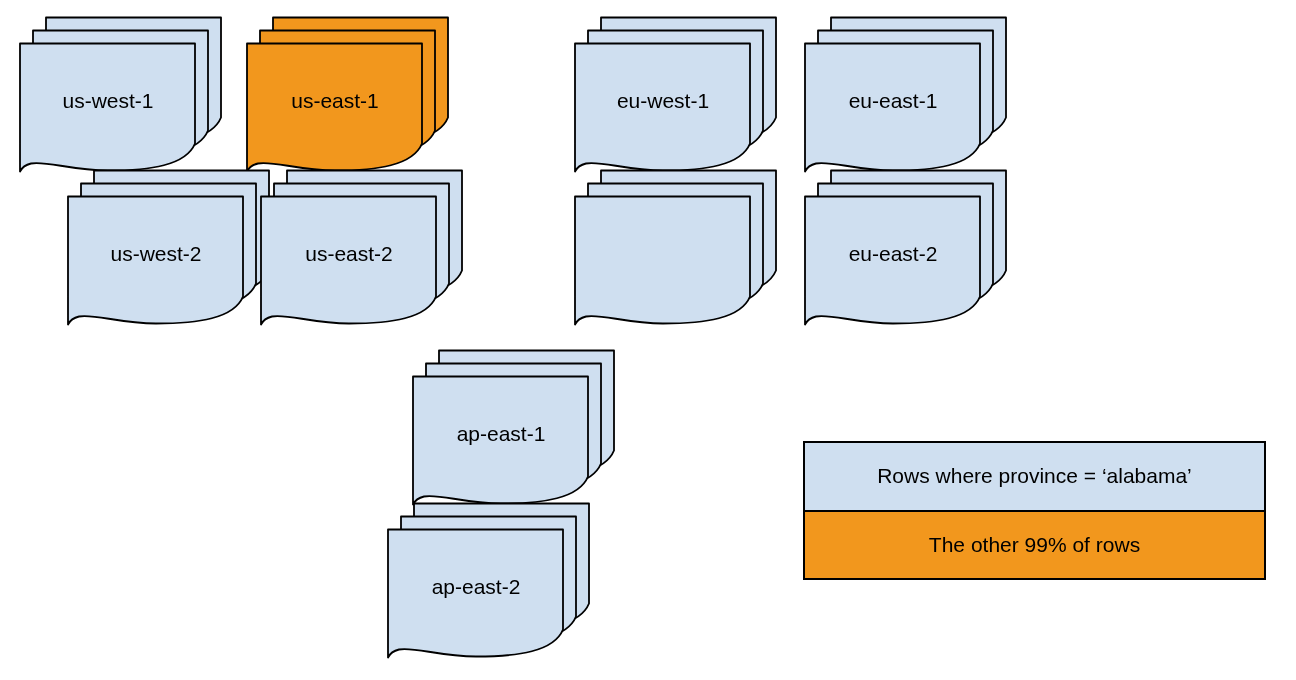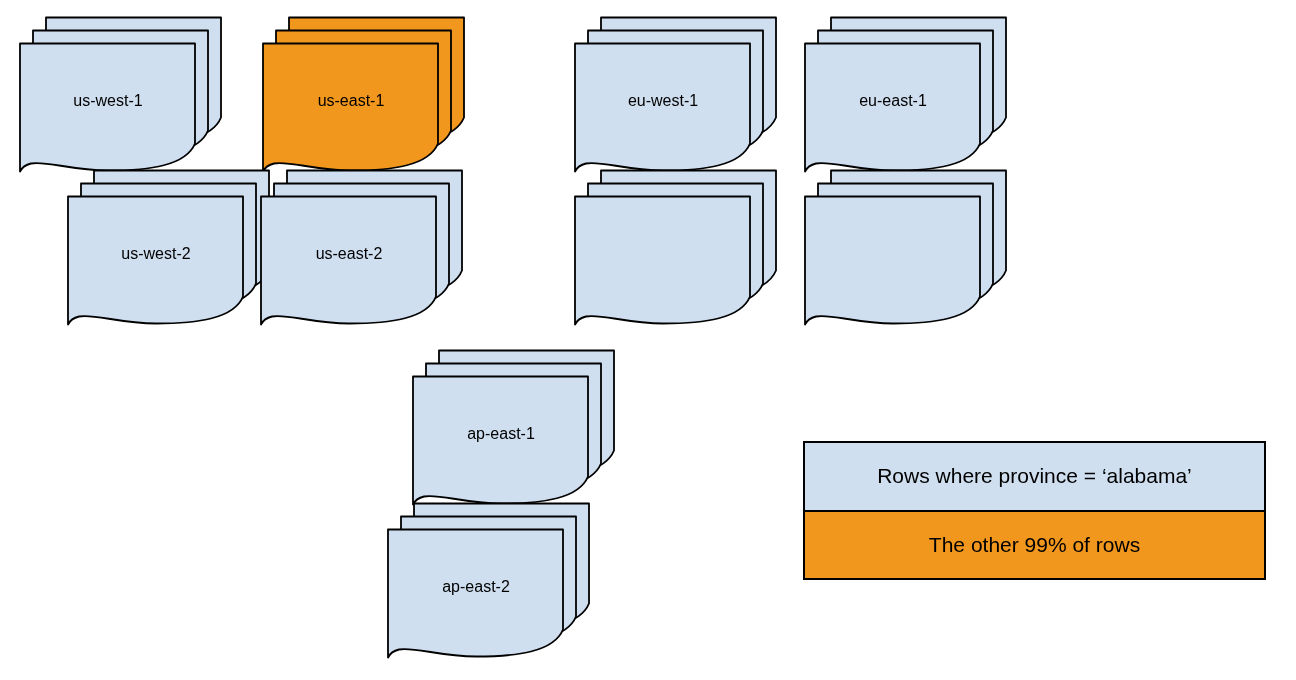--- a/index.html
+++ b/index.html
@@ -18,21 +18,21 @@
   .stack path.doc{
     fill:var(--fill,#CFDFF0);
     stroke:#000000;
     stroke-width:1.8;
     stroke-linejoin:round;
   }
   .stack-label{
     position:absolute;
     left:1px;top:72px;width:176px;height:26px;
     display:flex;align-items:center;justify-content:center;
-    font-size:16px;color:#000;
+    font-size:21px;color:#000;
     white-space:nowrap;
   }
 
   
   .legend{
     position:absolute;
     left:803px;top:441px;width:463px;height:139px;
     border:2px solid #000;
     box-sizing:border-box;
     display:flex;flex-direction:column;
@@ -52,21 +52,21 @@
 
   <div class="stack" style="left: 19px; top: 16px; --fill: #CFDFF0;">
     <svg width="204" height="160">
       <path class="doc" transform="translate(27,1.5)" d="M0,0 H175 V100 C166,122 130,127 88,127 C52,127 26,117 11,120 C5.5,121.3 2,124 0,128 Z"></path>
       <path class="doc" transform="translate(14,14.5)" d="M0,0 H175 V100 C166,122 130,127 88,127 C52,127 26,117 11,120 C5.5,121.3 2,124 0,128 Z"></path>
       <path class="doc" transform="translate(1,27.5)" d="M0,0 H175 V100 C166,122 130,127 88,127 C52,127 26,117 11,120 C5.5,121.3 2,124 0,128 Z"></path>
     </svg>
     <span class="stack-label">us-west-1</span>
   </div>
 
-  <div class="stack" style="left: 246px; top: 16px; margin-left: 16px; --fill: #F2971D;">
+  <div class="stack" style="left: 246px; top: 16px; --fill: #F2971D;">
     <svg width="204" height="160">
       <path class="doc" transform="translate(27,1.5)" d="M0,0 H175 V100 C166,122 130,127 88,127 C52,127 26,117 11,120 C5.5,121.3 2,124 0,128 Z"></path>
       <path class="doc" transform="translate(14,14.5)" d="M0,0 H175 V100 C166,122 130,127 88,127 C52,127 26,117 11,120 C5.5,121.3 2,124 0,128 Z"></path>
       <path class="doc" transform="translate(1,27.5)" d="M0,0 H175 V100 C166,122 130,127 88,127 C52,127 26,117 11,120 C5.5,121.3 2,124 0,128 Z"></path>
     </svg>
     <span class="stack-label">us-east-1</span>
   </div>
 
   <div class="stack" style="left: 574px; top: 16px; --fill: #CFDFF0;">
     <svg width="204" height="160">
@@ -111,20 +111,21 @@
       <path class="doc" transform="translate(1,27.5)" d="M0,0 H175 V100 C166,122 130,127 88,127 C52,127 26,117 11,120 C5.5,121.3 2,124 0,128 Z"></path>
     </svg>
   </div>
 
   <div class="stack" style="left: 804px; top: 169px; --fill: #CFDFF0;">
     <svg width="204" height="160">
       <path class="doc" transform="translate(27,1.5)" d="M0,0 H175 V100 C166,122 130,127 88,127 C52,127 26,117 11,120 C5.5,121.3 2,124 0,128 Z"></path>
       <path class="doc" transform="translate(14,14.5)" d="M0,0 H175 V100 C166,122 130,127 88,127 C52,127 26,117 11,120 C5.5,121.3 2,124 0,128 Z"></path>
       <path class="doc" transform="translate(1,27.5)" d="M0,0 H175 V100 C166,122 130,127 88,127 C52,127 26,117 11,120 C5.5,121.3 2,124 0,128 Z"></path>
     </svg>
+    <span class="stack-label">eu-east-2</span>
   </div>
 
   <div class="stack" style="left: 412px; top: 349px; --fill: #CFDFF0;">
     <svg width="204" height="160">
       <path class="doc" transform="translate(27,1.5)" d="M0,0 H175 V100 C166,122 130,127 88,127 C52,127 26,117 11,120 C5.5,121.3 2,124 0,128 Z"></path>
       <path class="doc" transform="translate(14,14.5)" d="M0,0 H175 V100 C166,122 130,127 88,127 C52,127 26,117 11,120 C5.5,121.3 2,124 0,128 Z"></path>
       <path class="doc" transform="translate(1,27.5)" d="M0,0 H175 V100 C166,122 130,127 88,127 C52,127 26,117 11,120 C5.5,121.3 2,124 0,128 Z"></path>
     </svg>
     <span class="stack-label">ap-east-1</span>
   </div>

